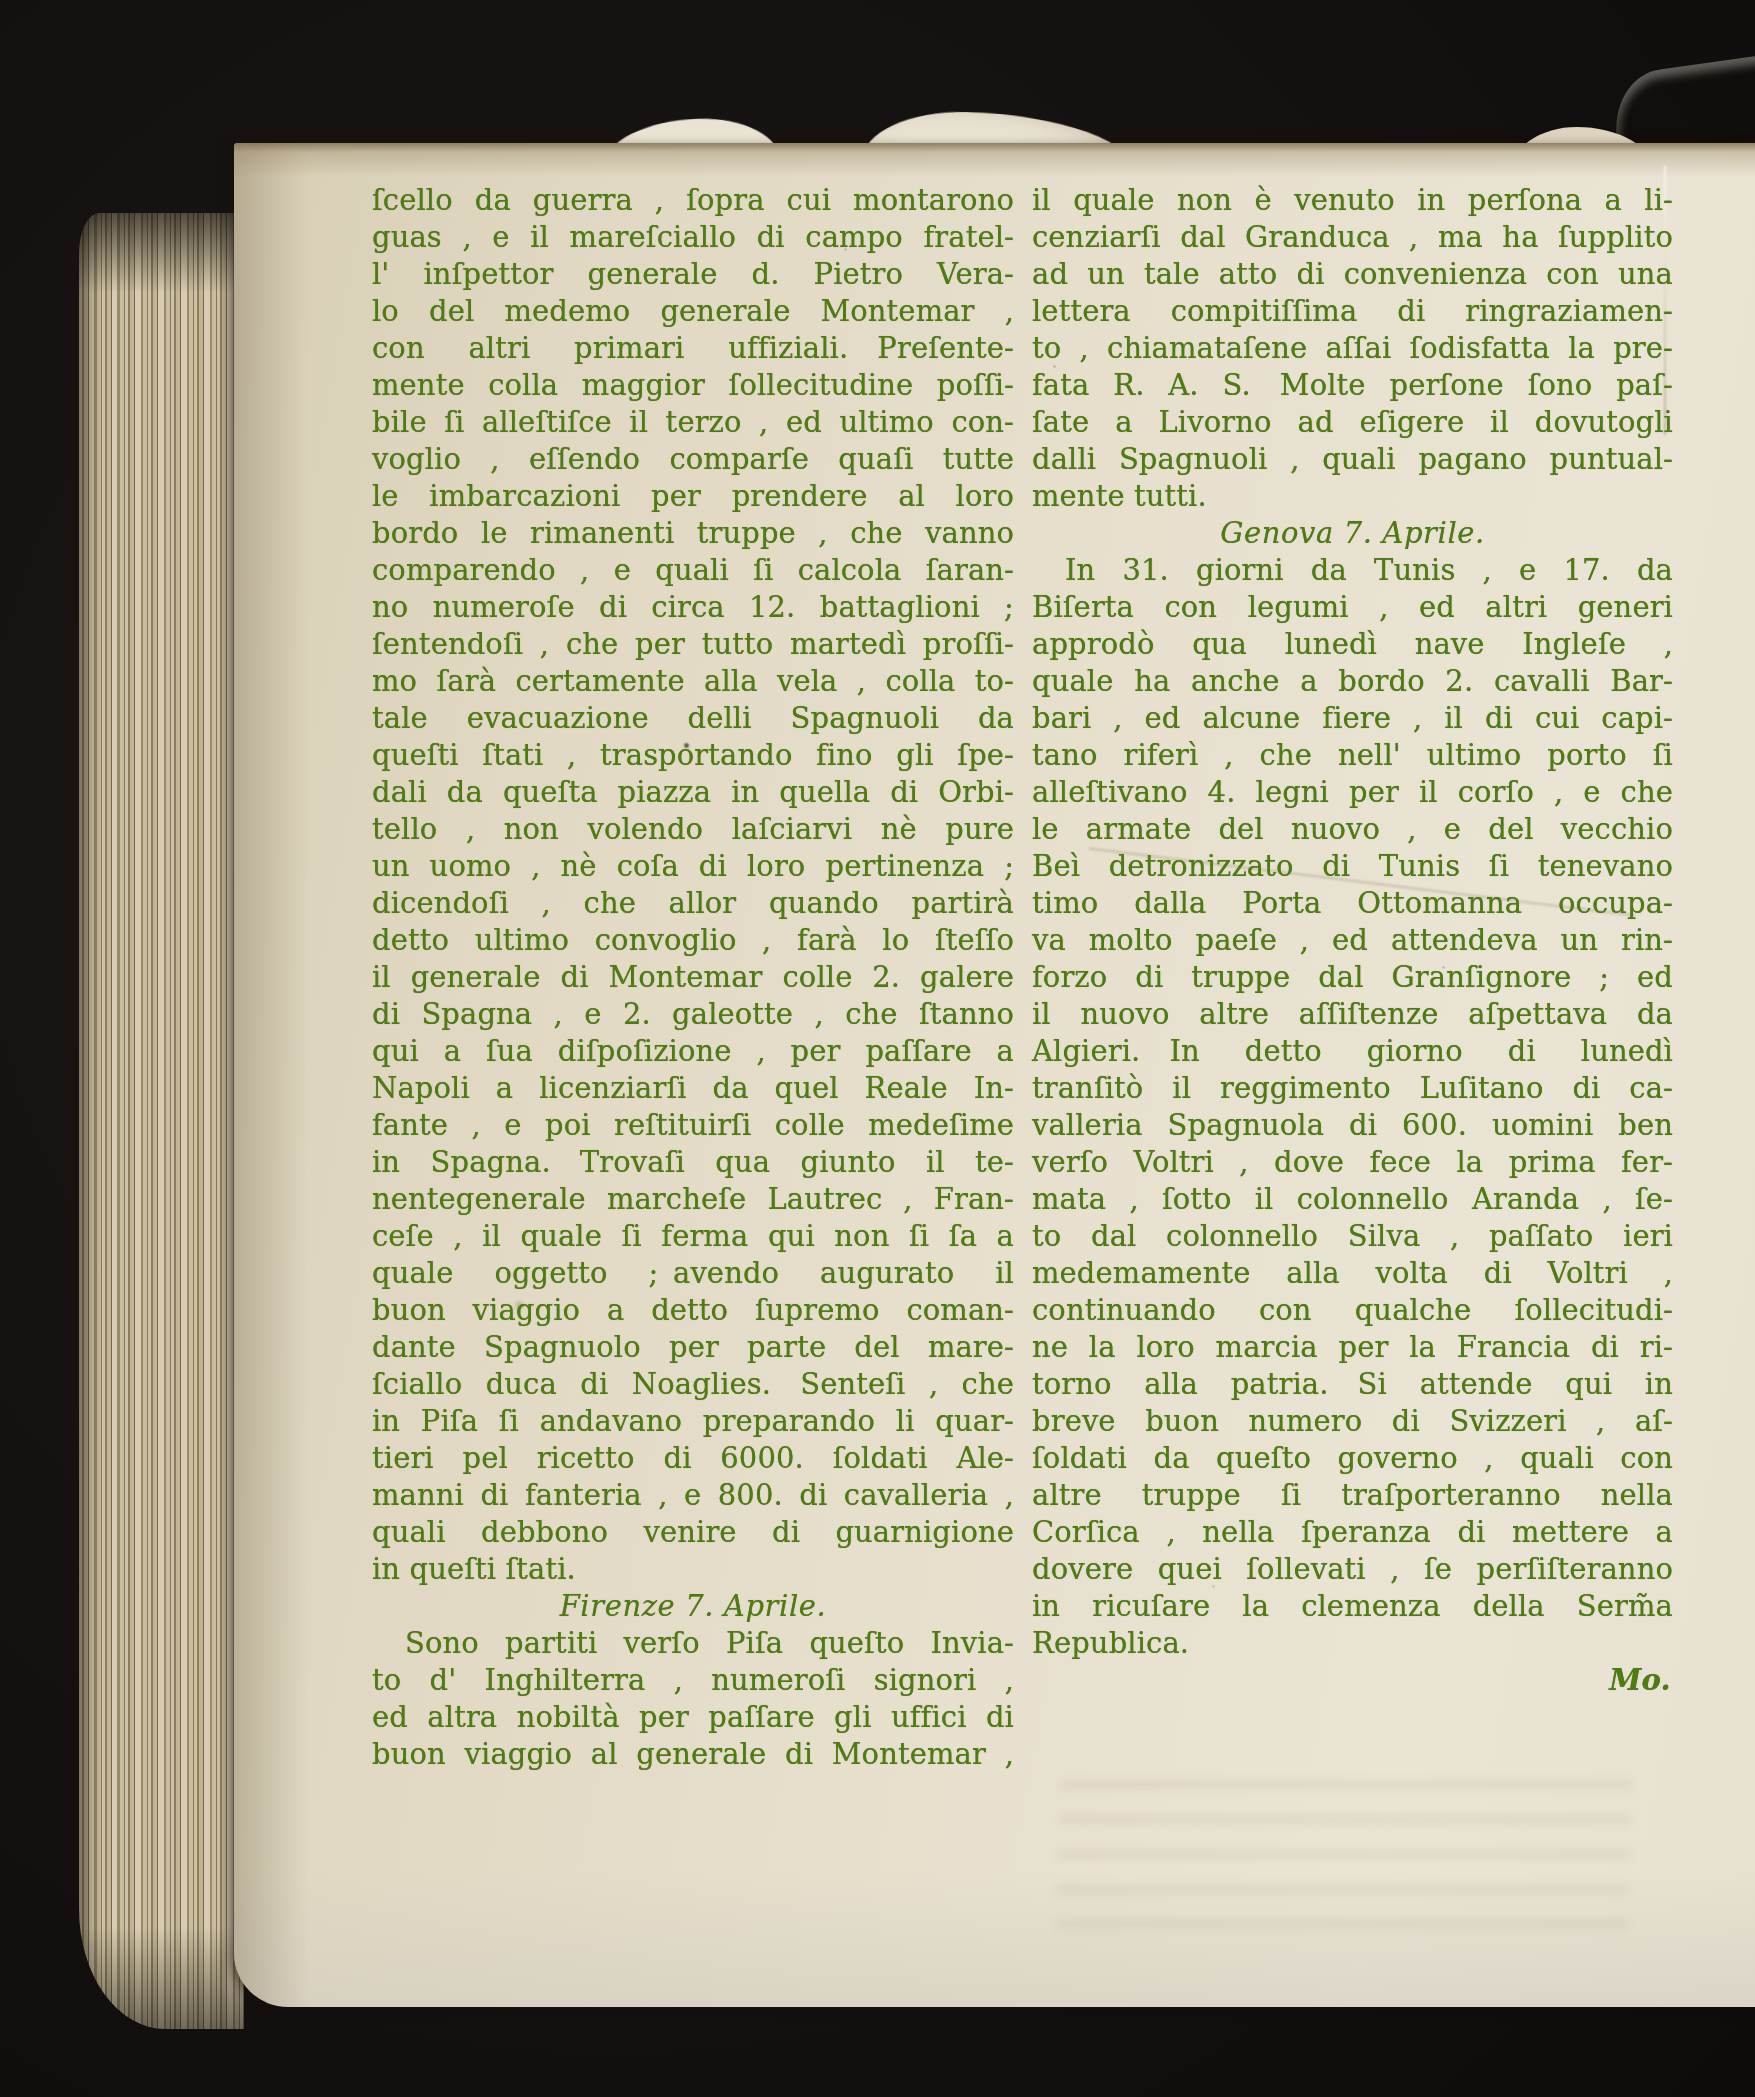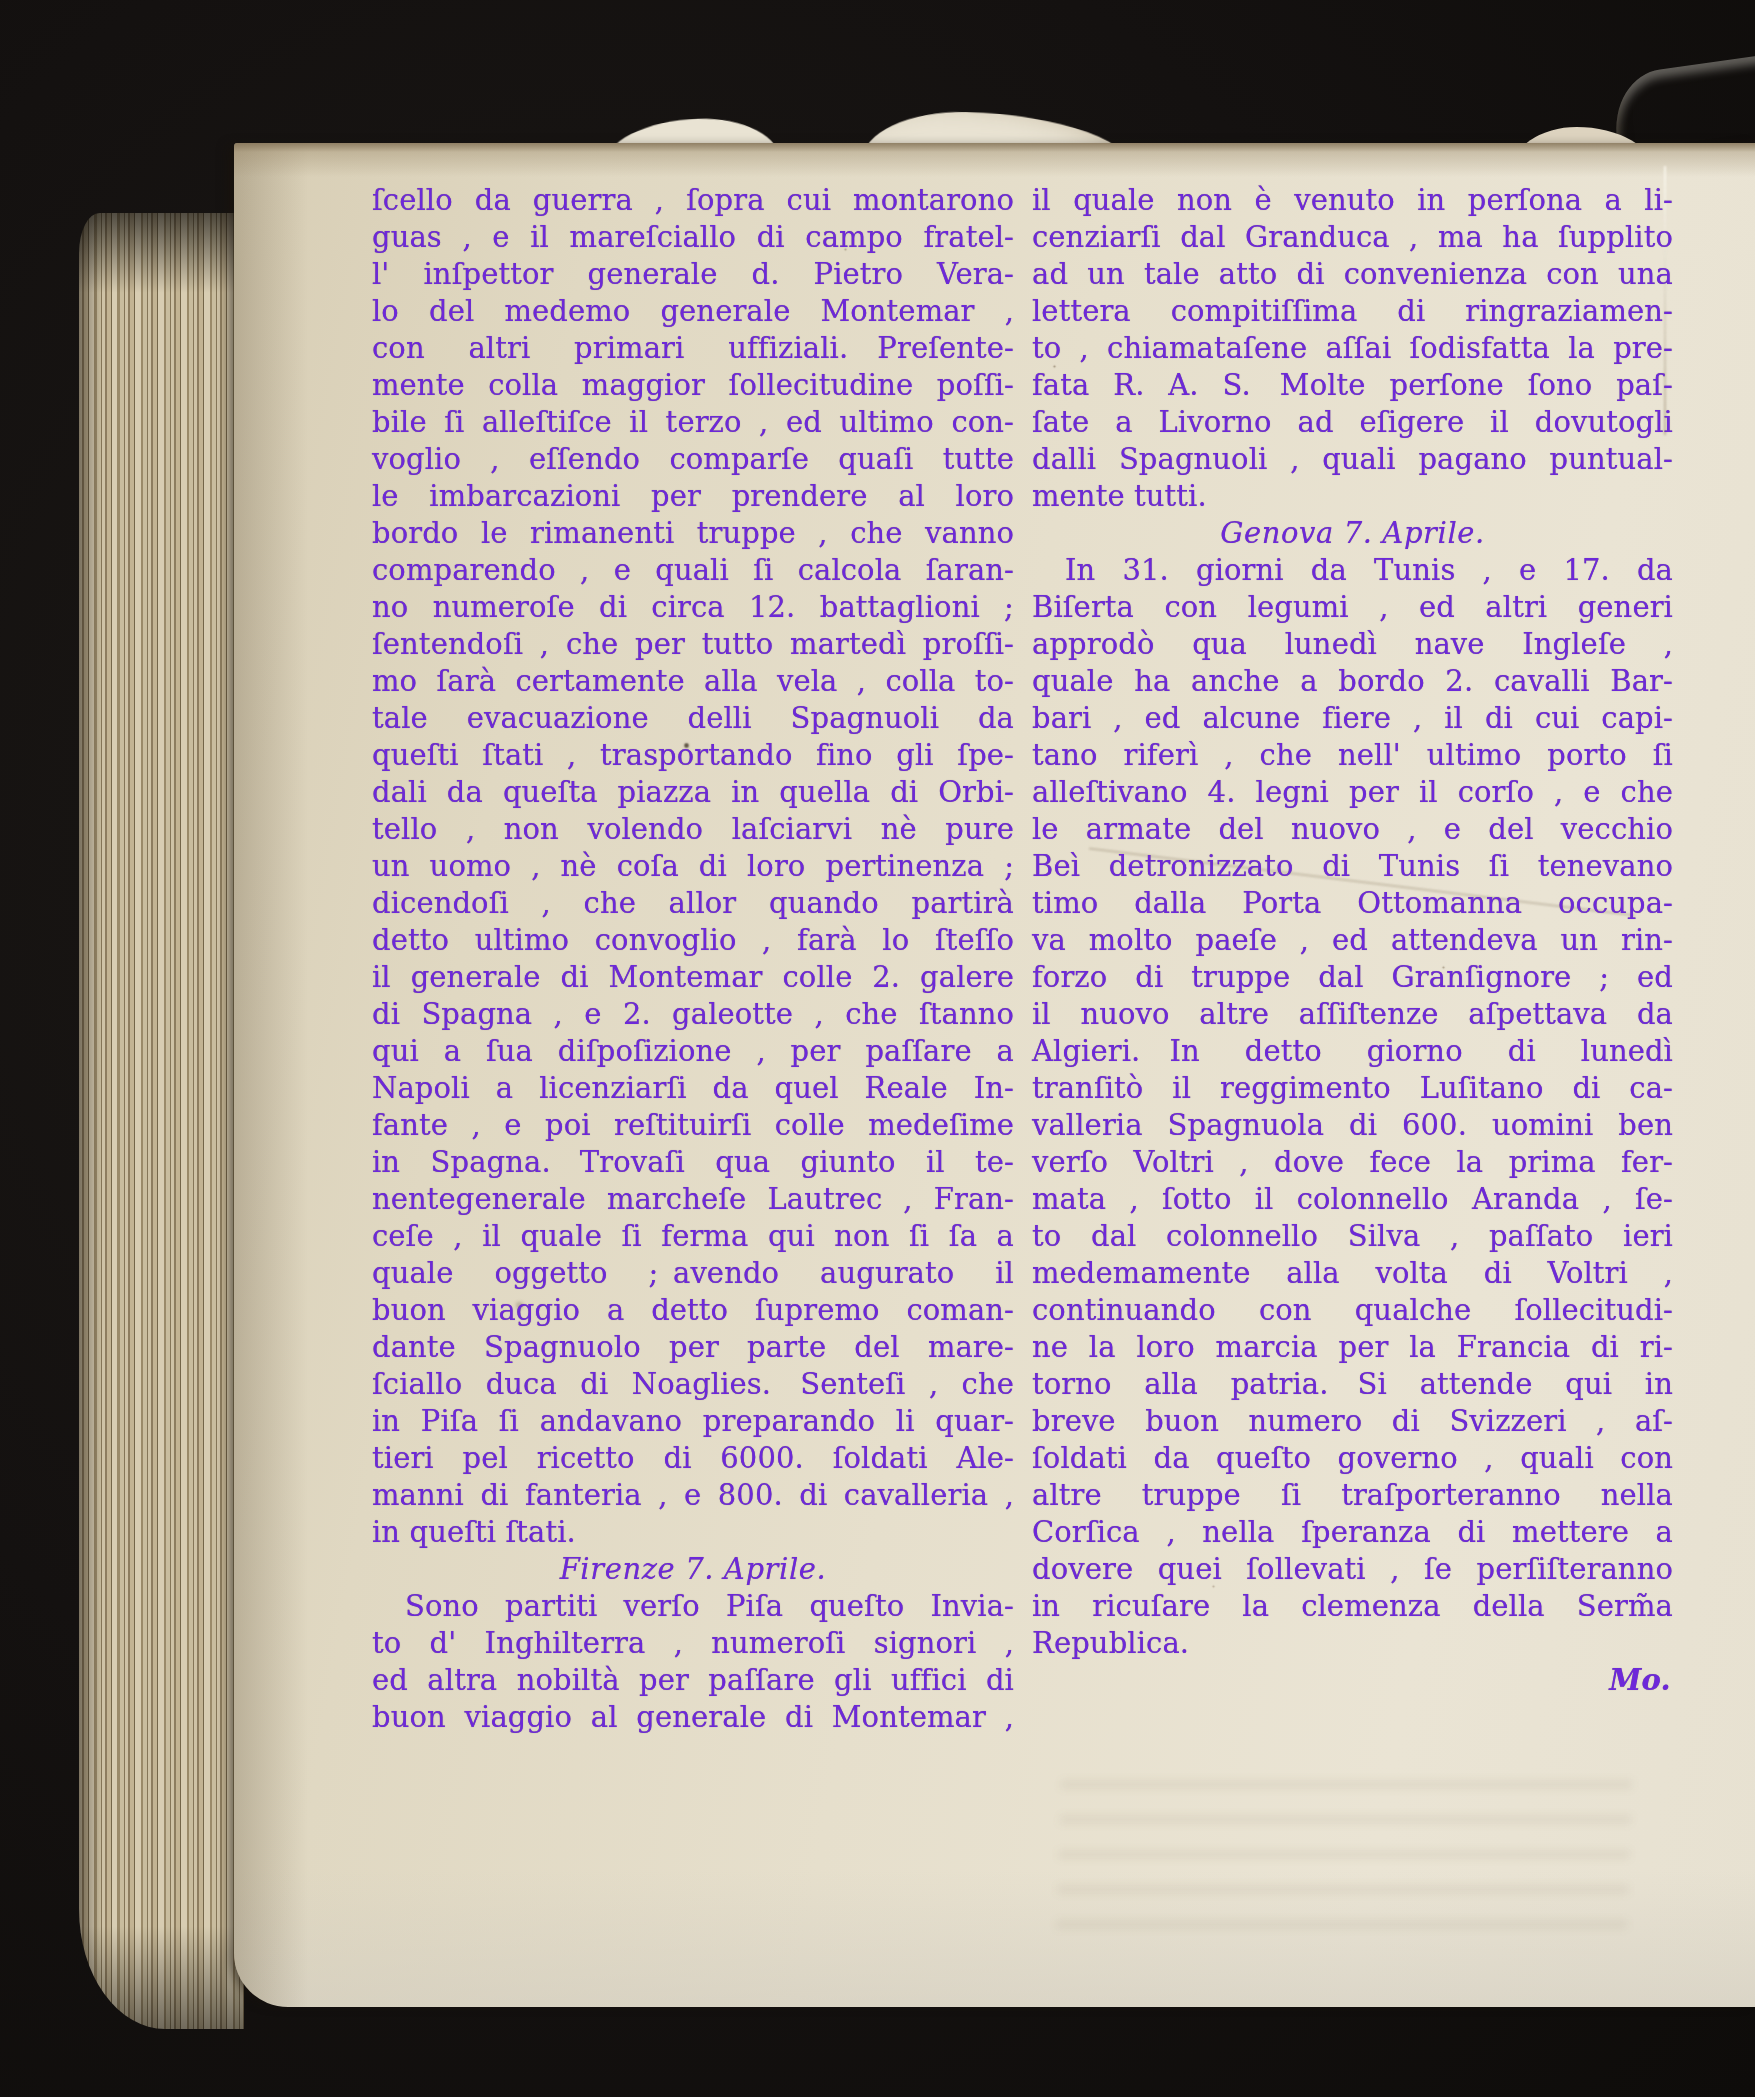--- a/index.html
+++ b/index.html
@@ -74,21 +74,21 @@
       285px 1162px 3.4px 2.9px rgba(80,65,45,.25),
       611px 106px 1.1px 0.6px rgba(90,70,45,.4),
       979px 1443px 1.1px 0.6px rgba(95,75,48,.35);}
   .ghost{ 
     position:absolute;left:824px;top:1637px;width:572px;height:160px;
     background:repeating-linear-gradient(180deg,rgba(115,100,76,.16) 0 9.2px,rgba(0,0,0,0) 9.2px 35px);
     filter:blur(4px);transform:skewX(-2deg);opacity:.55;}
 
   
   .column{
-    position:absolute;top:182px;color:#6d28d9;
+    position:absolute;top:182px;color:#4d7c0f;
     font-size:29px;letter-spacing:0.1px;
     text-shadow:0 0 0.7px rgba(52,42,32,.55);
     z-index:6;
   }
   .column.left{left:372px;width:642px;}
   .column.right{left:1032px;width:641px;}
   .line{height:37px;line-height:37px;text-align:justify;text-align-last:justify;white-space:normal;}
   .line.flush{text-align-last:left;}
   .line.indent{padding-left:33px;}
   .dateline{height:37px;line-height:37px;font-style:italic;text-align:center;text-align-last:center;letter-spacing:0.6px;}
@@ -145,20 +145,21 @@
         <div class="line">in Spagna. Trovaſi qua giunto il te-</div>
         <div class="line">nentegenerale marcheſe Lautrec , Fran-</div>
         <div class="line">ceſe , il quale ſi ferma qui non ſi ſa a</div>
         <div class="line">quale oggetto ; avendo augurato il</div>
         <div class="line">buon viaggio a detto ſupremo coman-</div>
         <div class="line">dante Spagnuolo per parte del mare-</div>
         <div class="line">ſciallo duca di Noaglies. Senteſi , che</div>
         <div class="line">in Piſa ſi andavano preparando li quar-</div>
         <div class="line">tieri pel ricetto di 6000. ſoldati Ale-</div>
         <div class="line">manni di fanteria , e 800. di cavalleria ,</div>
+        <div class="line">quali debbono venire di guarnigione</div>
         <div class="line flush">in queſti ſtati.</div>
       </div>
       <div class="dateline">Firenze 7. Aprile.</div>
       <div>
         <div class="line indent">Sono partiti verſo Piſa queſto Invia-</div>
         <div class="line">to d' Inghilterra , numeroſi signori ,</div>
         <div class="line">ed altra nobiltà per paſſare gli uffici di</div>
         <div class="line">buon viaggio al generale di Montemar ,</div>
       </div>
     </section>

